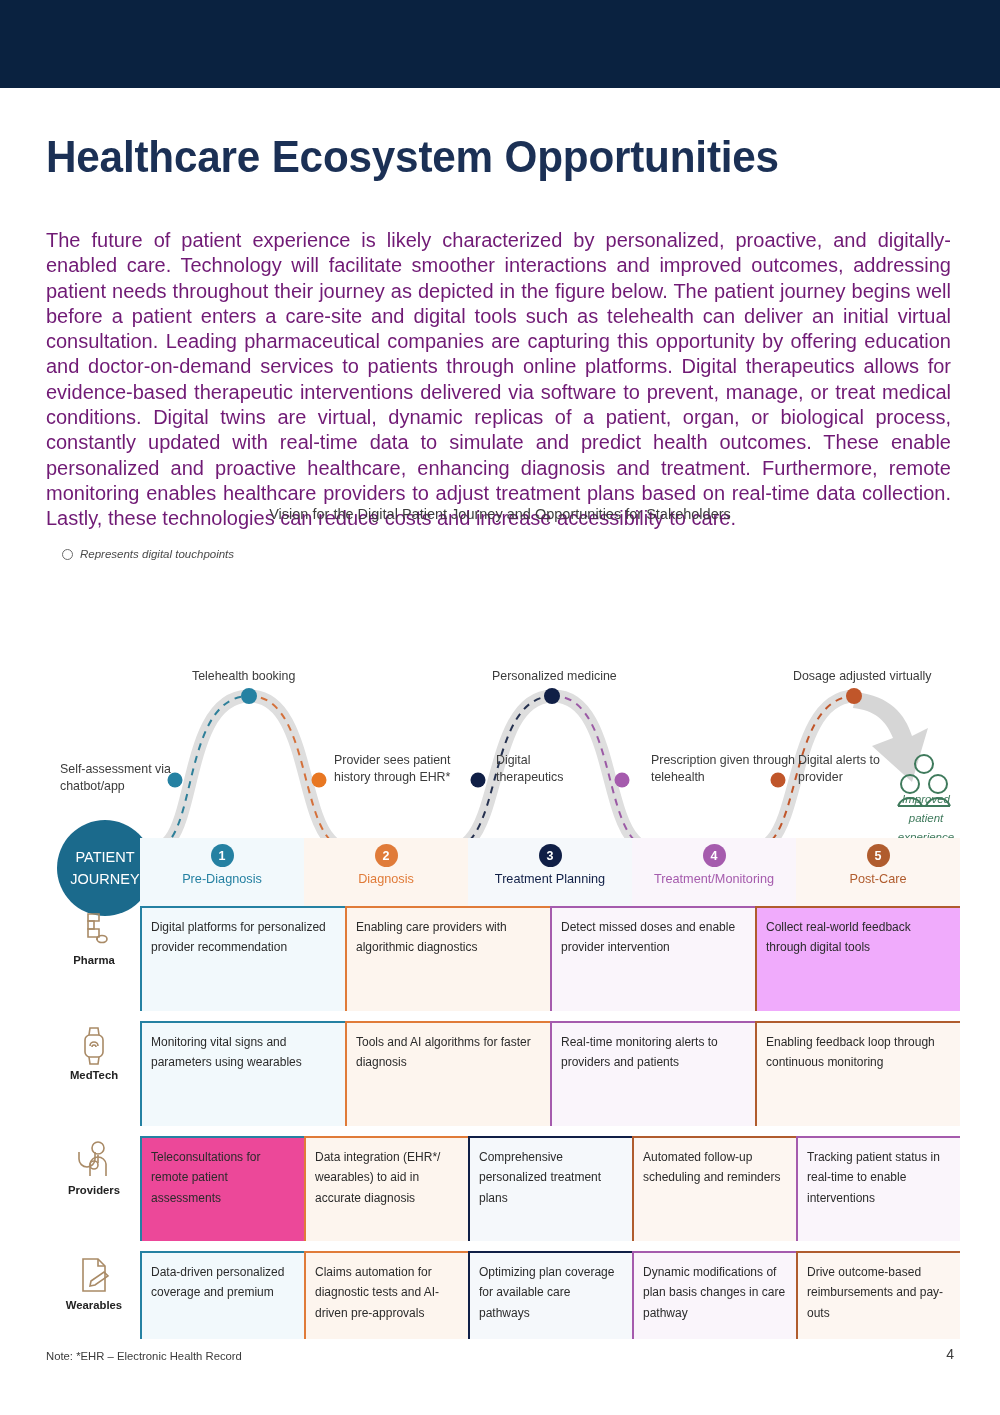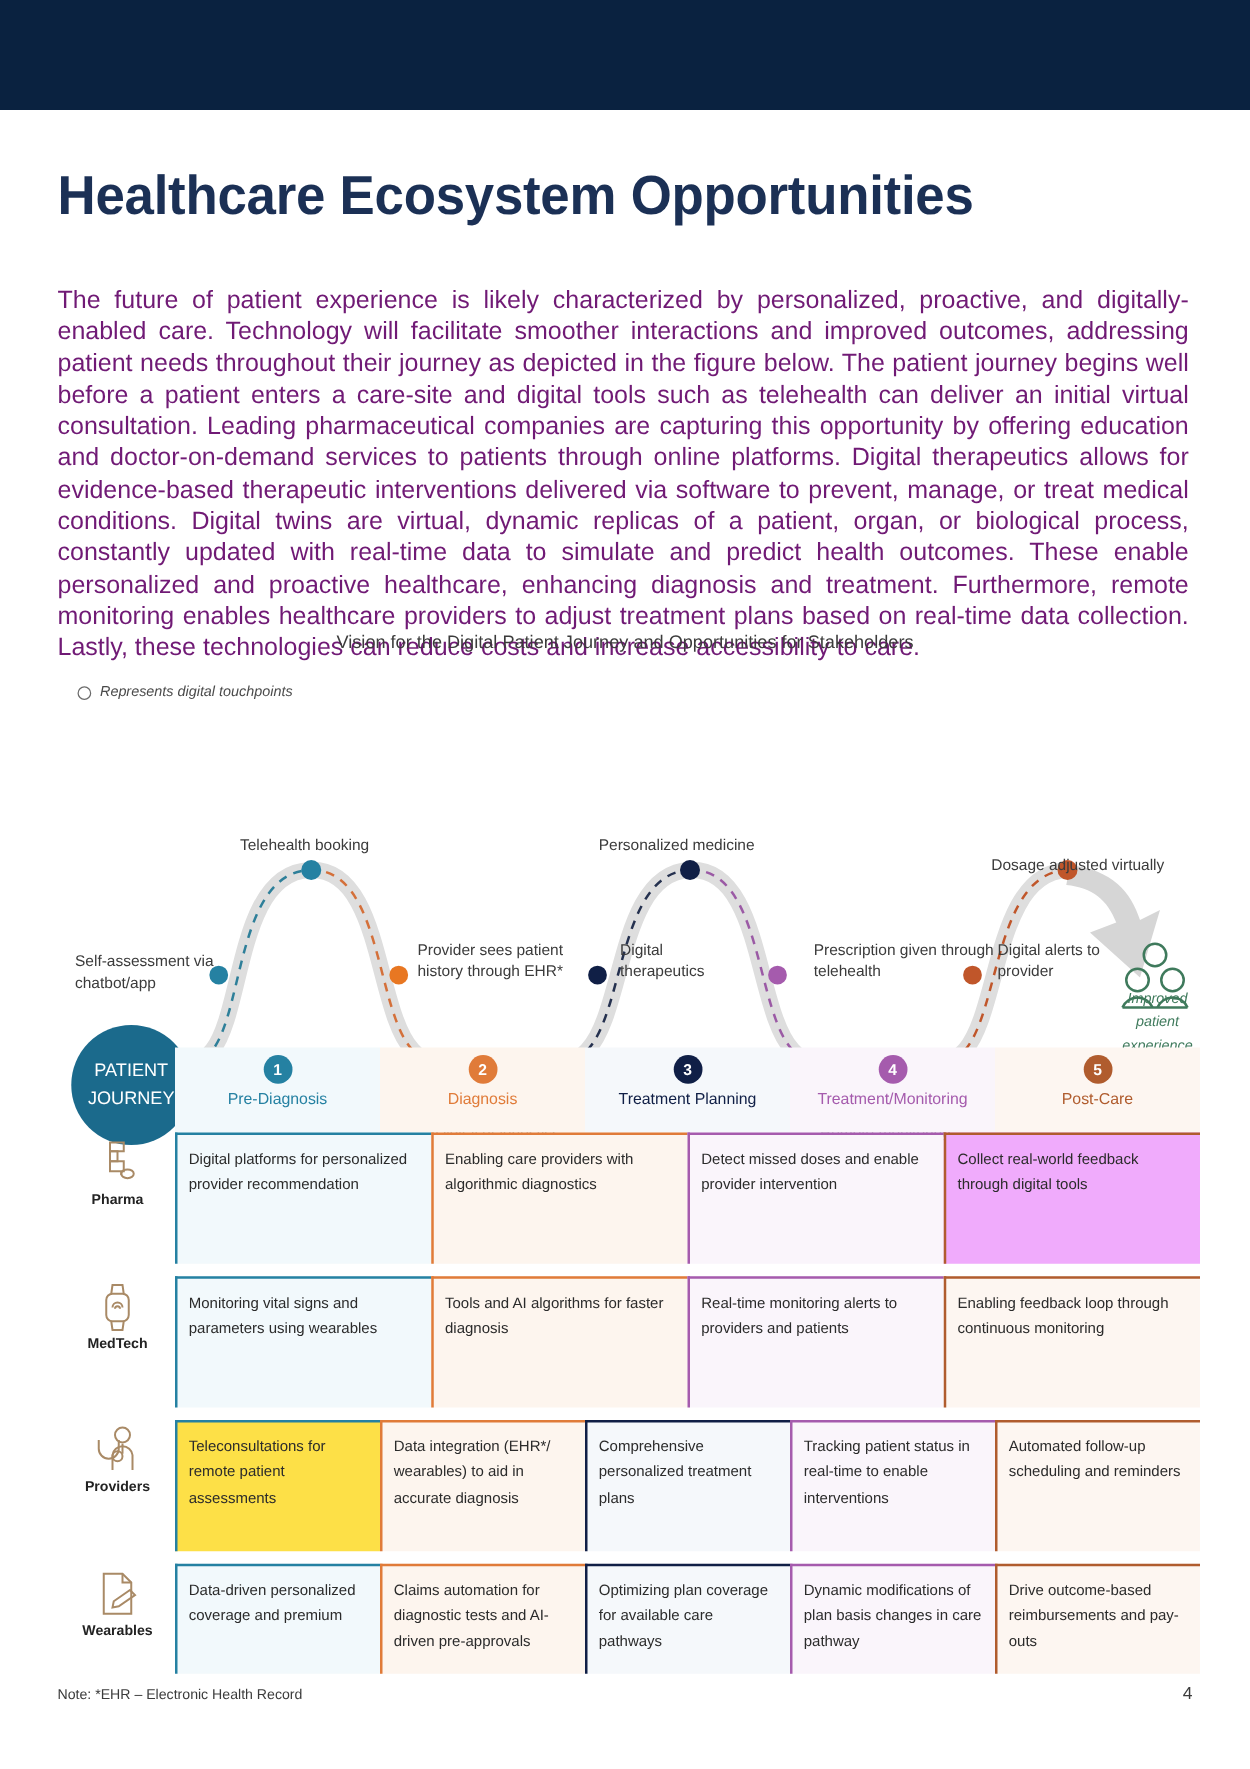--- a/index.html
+++ b/index.html
@@ -160,25 +160,25 @@
     <div id="pj-circle">
       <span>PATIENT</span>
       <span>JOURNEY</span>
     </div>
 
     <div class="jlabel" style="left:60px; top:193px; width:122px;">Self-assessment via chatbot/app</div>
     <div class="jlabel" style="left:192px; top:100px; width:160px;">Telehealth booking</div>
     <div class="jlabel" style="left:334px; top:184px; width:146px;">Provider sees patient history through EHR*</div>
     <div class="jlabel" style="left:348px; top:330px; width:160px;">Digital diagnostics</div>
     <div class="jlabel" style="left:496px; top:184px; width:96px;">Digital therapeutics</div>
-    <div class="jlabel" style="left:479px; top:100px; width:180px;">Personalized medicine</div>
+    <div class="jlabel" style="left:492px; top:100px; width:180px;">Personalized medicine</div>
     <div class="jlabel" style="left:651px; top:184px; width:146px;">Prescription given through telehealth</div>
     <div class="jlabel" style="left:656px; top:330px; width:160px;">Remote monitoring</div>
     <div class="jlabel" style="left:798px; top:184px; width:88px;">Digital alerts to provider</div>
-    <div class="jlabel" style="left:793px; top:116px; width:180px;">Dosage adjusted virtually</div>
+    <div class="jlabel" style="left:793px; top:100px; width:180px;">Dosage adjusted virtually</div>
 
     <div id="improved">
       <div>Improved</div>
       <div>patient</div>
       <div>experience</div>
     </div>
   </div>
 
   <div id="matrix">
     <div id="headrow">
@@ -210,25 +210,25 @@
           <div class="mcell" style="background: rgb(250, 245, 251); border-top-color: rgb(165, 91, 173); border-left-color: rgb(165, 91, 173);">Detect missed doses and enable provider intervention</div>
           <div class="mcell" style="background: #f0abfc; border-top-color: rgb(176, 92, 46); border-left-color: rgb(176, 92, 46);">Collect real-world feedback through digital tools</div>
         </div>
         <div class="mrow" style="height: 105px; margin-top: 10px;">
           <div class="mcell" style="background: rgb(242, 249, 252); border-top-color: rgb(37, 129, 162); border-left-color: rgb(37, 129, 162);">Monitoring vital signs and parameters using wearables</div>
           <div class="mcell" style="background: rgb(253, 245, 238); border-top-color: rgb(224, 123, 57); border-left-color: rgb(224, 123, 57);">Tools and AI algorithms for faster diagnosis</div>
           <div class="mcell" style="background: rgb(250, 245, 251); border-top-color: rgb(165, 91, 173); border-left-color: rgb(165, 91, 173);">Real-time monitoring alerts to providers and patients</div>
           <div class="mcell" style="background: rgb(253, 246, 241); border-top-color: rgb(176, 92, 46); border-left-color: rgb(176, 92, 46);">Enabling feedback loop through continuous monitoring</div>
         </div>
         <div class="mrow" style="height: 105px; margin-top: 10px;">
-          <div class="mcell" style="background: #fde047; border-top-color: rgb(37, 129, 162); border-left-color: rgb(37, 129, 162);">Teleconsultations for remote patient assessments</div>
+          <div class="mcell" style="background: #ec4899; border-top-color: rgb(37, 129, 162); border-left-color: rgb(37, 129, 162);">Teleconsultations for remote patient assessments</div>
           <div class="mcell" style="background: rgb(253, 245, 238); border-top-color: rgb(224, 123, 57); border-left-color: rgb(224, 123, 57);">Data integration (EHR*/ wearables) to aid in accurate diagnosis</div>
           <div class="mcell" style="background: rgb(245, 248, 251); border-top-color: rgb(16, 31, 70); border-left-color: rgb(16, 31, 70);">Comprehensive personalized treatment plans</div>
+          <div class="mcell" style="background: rgb(253, 246, 241); border-top-color: rgb(176, 92, 46); border-left-color: rgb(176, 92, 46);">Automated follow-up scheduling and reminders</div>
           <div class="mcell" style="background: rgb(250, 245, 251); border-top-color: rgb(165, 91, 173); border-left-color: rgb(165, 91, 173);">Tracking patient status in real-time to enable interventions</div>
-          <div class="mcell" style="background: rgb(253, 246, 241); border-top-color: rgb(176, 92, 46); border-left-color: rgb(176, 92, 46);">Automated follow-up scheduling and reminders</div>
         </div>
         <div class="mrow" style="height: 88px; margin-top: 10px;">
           <div class="mcell" style="background: rgb(242, 249, 252); border-top-color: rgb(37, 129, 162); border-left-color: rgb(37, 129, 162);">Data-driven personalized coverage and premium</div>
           <div class="mcell" style="background: rgb(253, 245, 238); border-top-color: rgb(224, 123, 57); border-left-color: rgb(224, 123, 57);">Claims automation for diagnostic tests and AI-driven pre-approvals</div>
           <div class="mcell" style="background: rgb(245, 248, 251); border-top-color: rgb(16, 31, 70); border-left-color: rgb(16, 31, 70);">Optimizing plan coverage for available care pathways</div>
           <div class="mcell" style="background: rgb(250, 245, 251); border-top-color: rgb(165, 91, 173); border-left-color: rgb(165, 91, 173);">Dynamic modifications of plan basis changes in care pathway</div>
           <div class="mcell" style="background: rgb(253, 246, 241); border-top-color: rgb(176, 92, 46); border-left-color: rgb(176, 92, 46);">Drive outcome-based reimbursements and pay-outs</div>
         </div>
       </div>
   </div>

